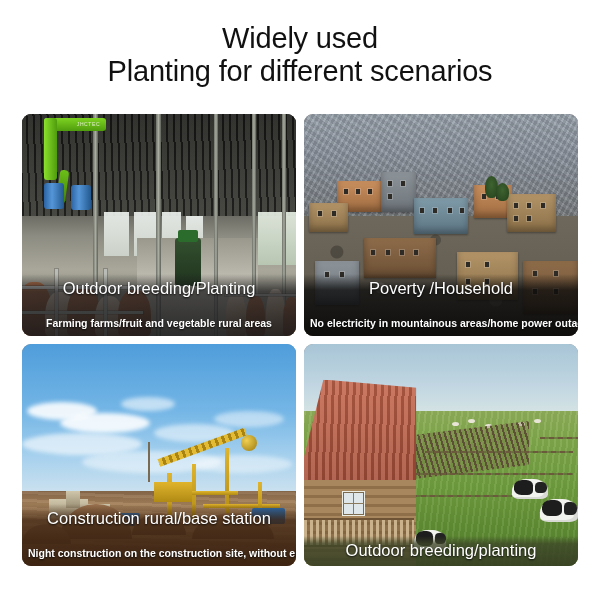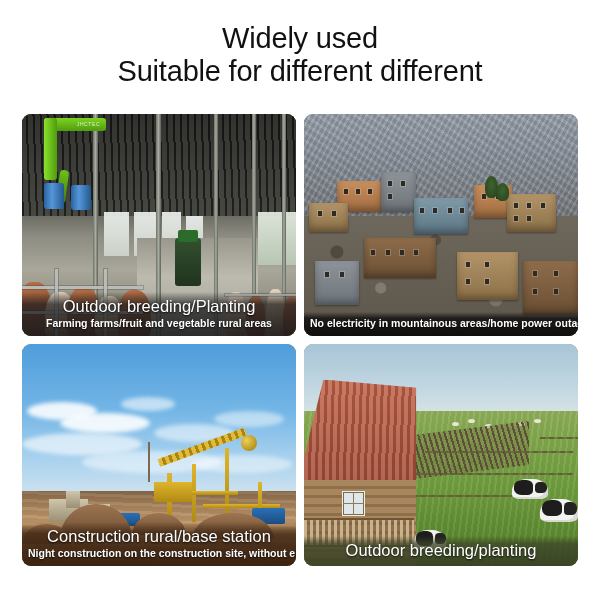--- a/index.html
+++ b/index.html
@@ -56,20 +56,21 @@
     font-size: 16.5px;
     line-height: 20px;
     font-weight: 400;
     white-space: nowrap;
   }
   .cap-sub {
     font-size: 10.5px;
     line-height: 14px;
     font-weight: 700;
     white-space: nowrap;
+    margin-top: 18px;
   }
   .ov-dark   { background: linear-gradient(to bottom, rgba(25,25,28,0) 0%, rgba(28,28,30,.72) 28%, rgba(26,26,28,.86) 100%); }
   .ov-black  { background: linear-gradient(to bottom, rgba(10,10,10,0) 0%, rgba(12,12,12,.78) 26%, rgba(8,8,8,.92) 100%); }
   .ov-brown  { background: linear-gradient(to bottom, rgba(60,36,18,0) 0%, rgba(64,38,19,.80) 26%, rgba(58,34,16,.94) 100%); }
   .ov-green  { background: linear-gradient(to bottom, rgba(58,66,38,0) 0%, rgba(62,70,40,.78) 26%, rgba(56,64,36,.92) 100%); }
 
   
   .barn-bg {
     position: absolute; inset: 0;
     background:
@@ -318,21 +319,21 @@
     background: #e8e4d6; border-radius: 50%;
   }
 </style>
 </head>
 <body>
 
 <div class="page">
 
   <div class="heading">
     <span class="l1">Widely used</span>
-    <span class="l2">Suitable for different different</span>
+    <span class="l2">Planting for different scenarios</span>
   </div>
 
   <div class="grid">
 
     <div class="panel">
       <div class="scene">
         <div class="barn-bg"></div>
         <div class="barn-roof"></div>
 
         <div class="barn-light" style="left:30%;width:9%;"></div>
@@ -441,20 +442,21 @@
           <span class="win" style="left:56%;top:54%;"></span>
         </div>
         <div class="bldg grey" style="left:4%;top:66%;width:16%;height:20%;">
           <span class="win" style="left:22%;top:26%;"></span>
           <span class="win" style="left:58%;top:26%;"></span>
         </div>
         <div class="vil-tree" style="left:66%;top:28%;"></div>
         <div class="vil-tree" style="left:70%;top:31%;height:18px;"></div>
       </div>
       <div class="caption ov-black">
+        <div class="cap-title">Poverty /Household</div>
         <div class="cap-sub">No electricity in mountainous areas/home power outage</div>
       </div>
     </div>
 
     <div class="panel">
       <div class="scene">
         <div class="con-sky"></div>
 
         <div class="cloud" style="left:2%;top:26%;width:70px;height:18px;"></div>
         <div class="cloud" style="left:14%;top:31%;width:90px;height:20px;"></div>

